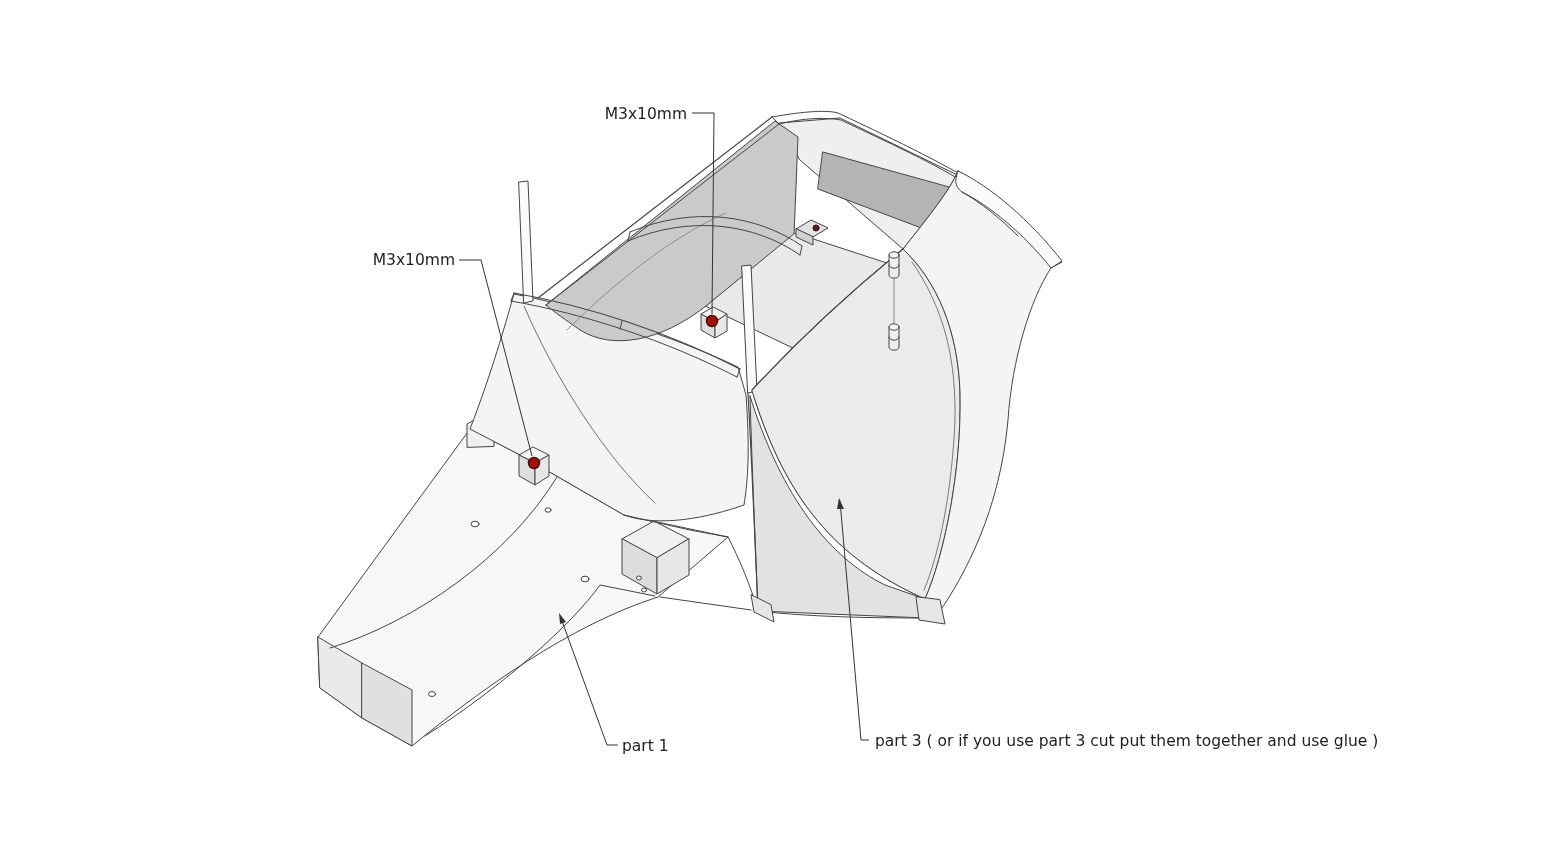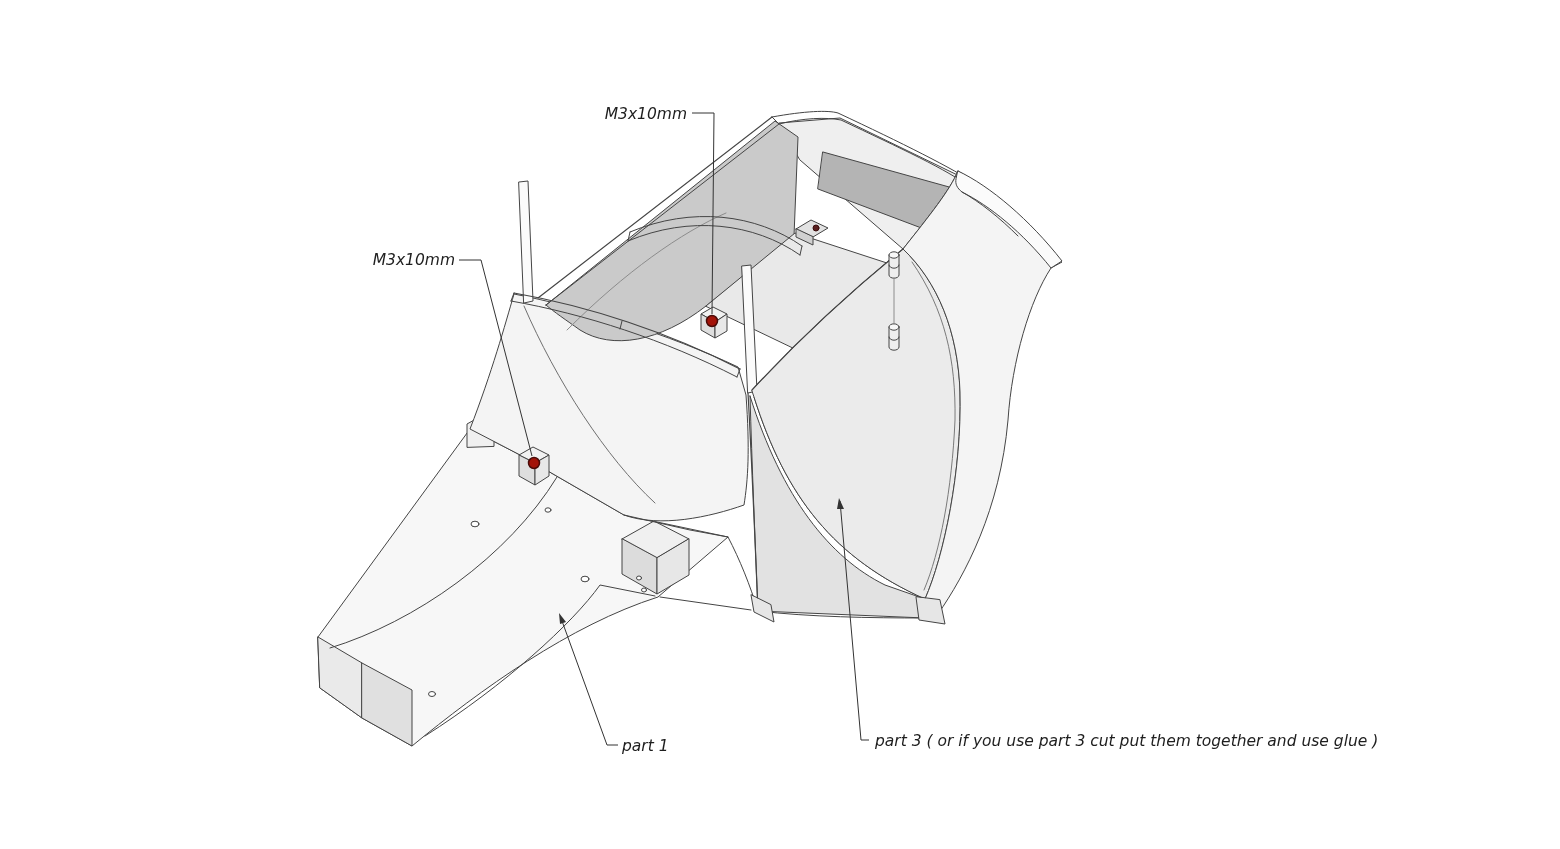--- a/index.html
+++ b/index.html
@@ -1,17 +1,17 @@
 <!DOCTYPE html>
 <html><head>
 <meta charset="utf-8">
 <style>
   html,body{margin:0;padding:0;background:#ffffff;}
   body{width:1560px;height:849px;overflow:hidden;font-family:"DejaVu Sans","Liberation Sans",sans-serif;}
-  #stage{position:relative;width:1560px;height:849px;background:#ffffff;font-style:italic;}
+  #stage{position:relative;width:1560px;height:849px;background:#ffffff;}
   svg{position:absolute;left:0;top:0;}
   text{font-family:"DejaVu Sans","Liberation Sans",sans-serif;font-size:15.5px;fill:#1e1e1e;}
 </style>
 </head>
 <body>
 
 <div id="stage">
 <svg width="1560" height="849" viewBox="0 0 1560 849">
 
   <g stroke="#454545" stroke-width="1" stroke-linejoin="round" stroke-linecap="round">

